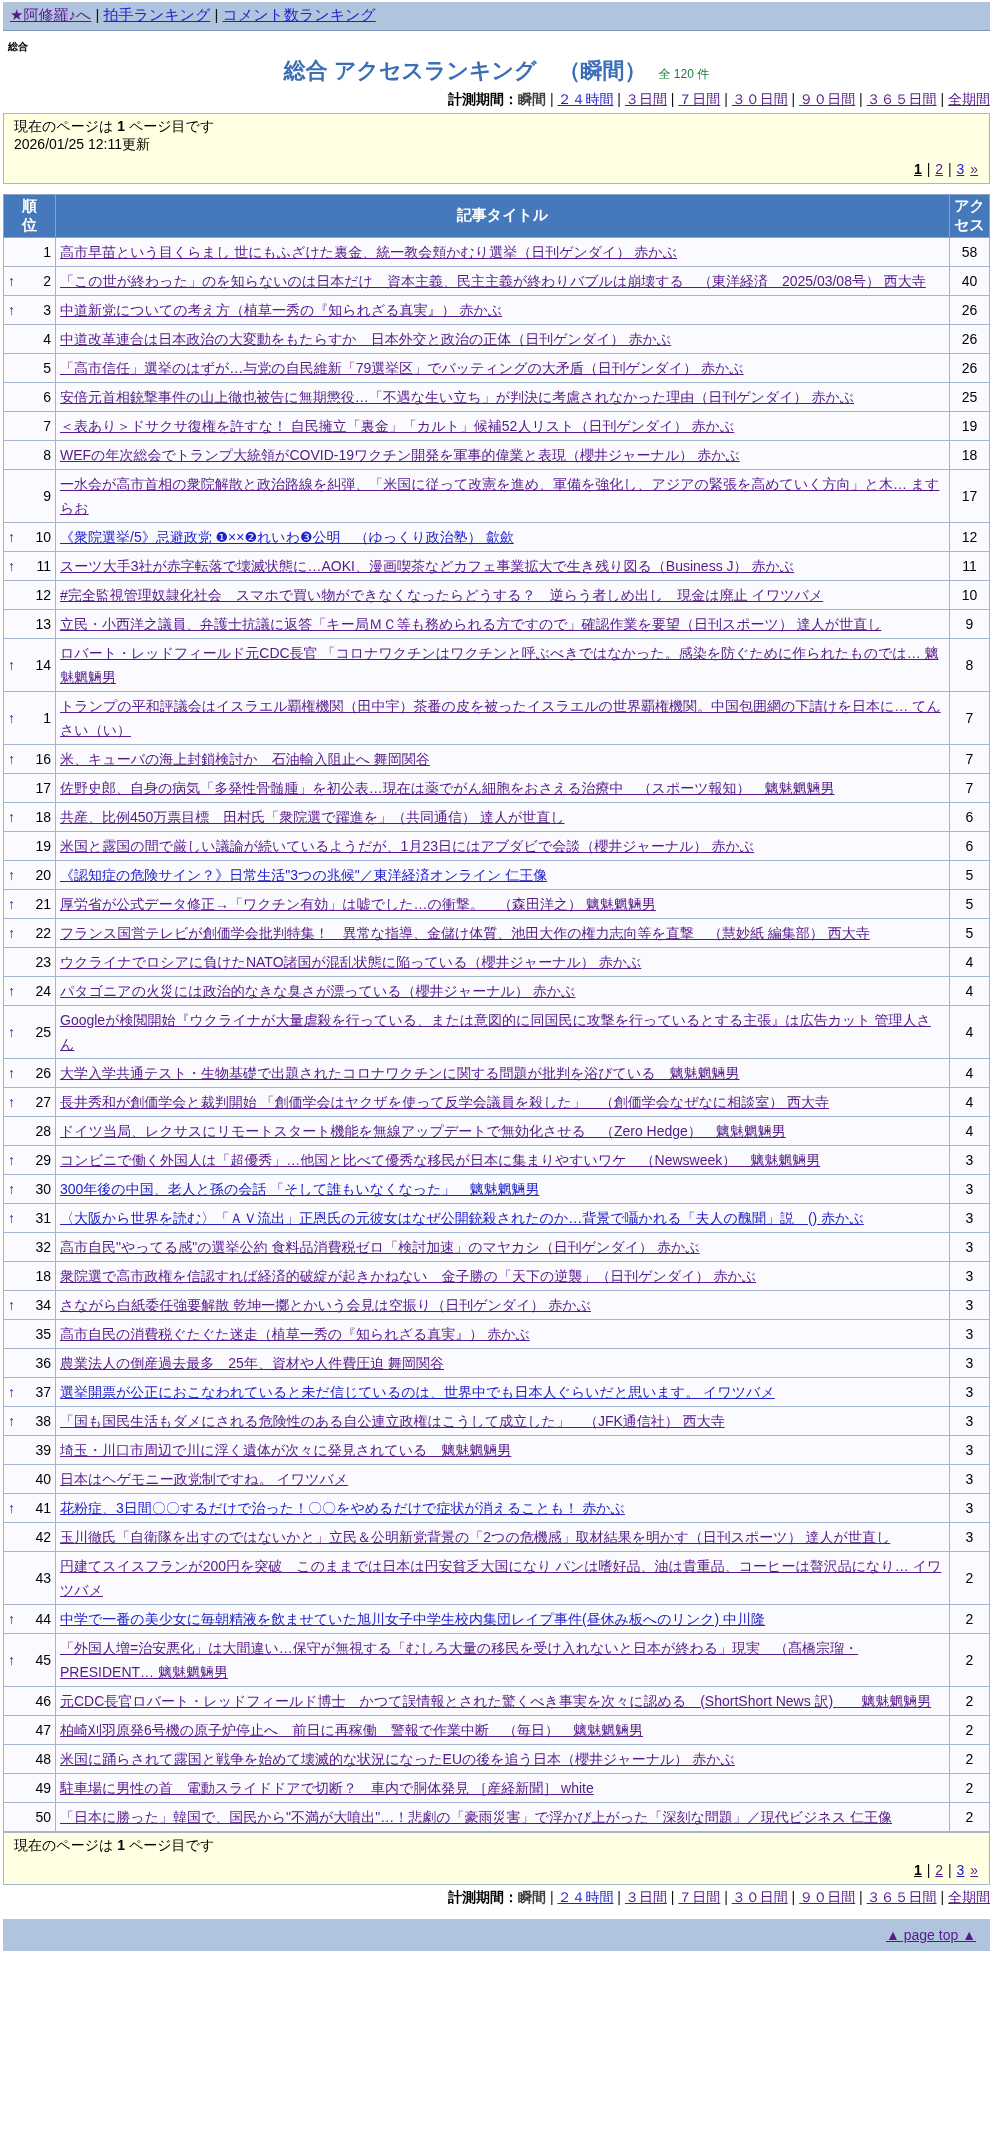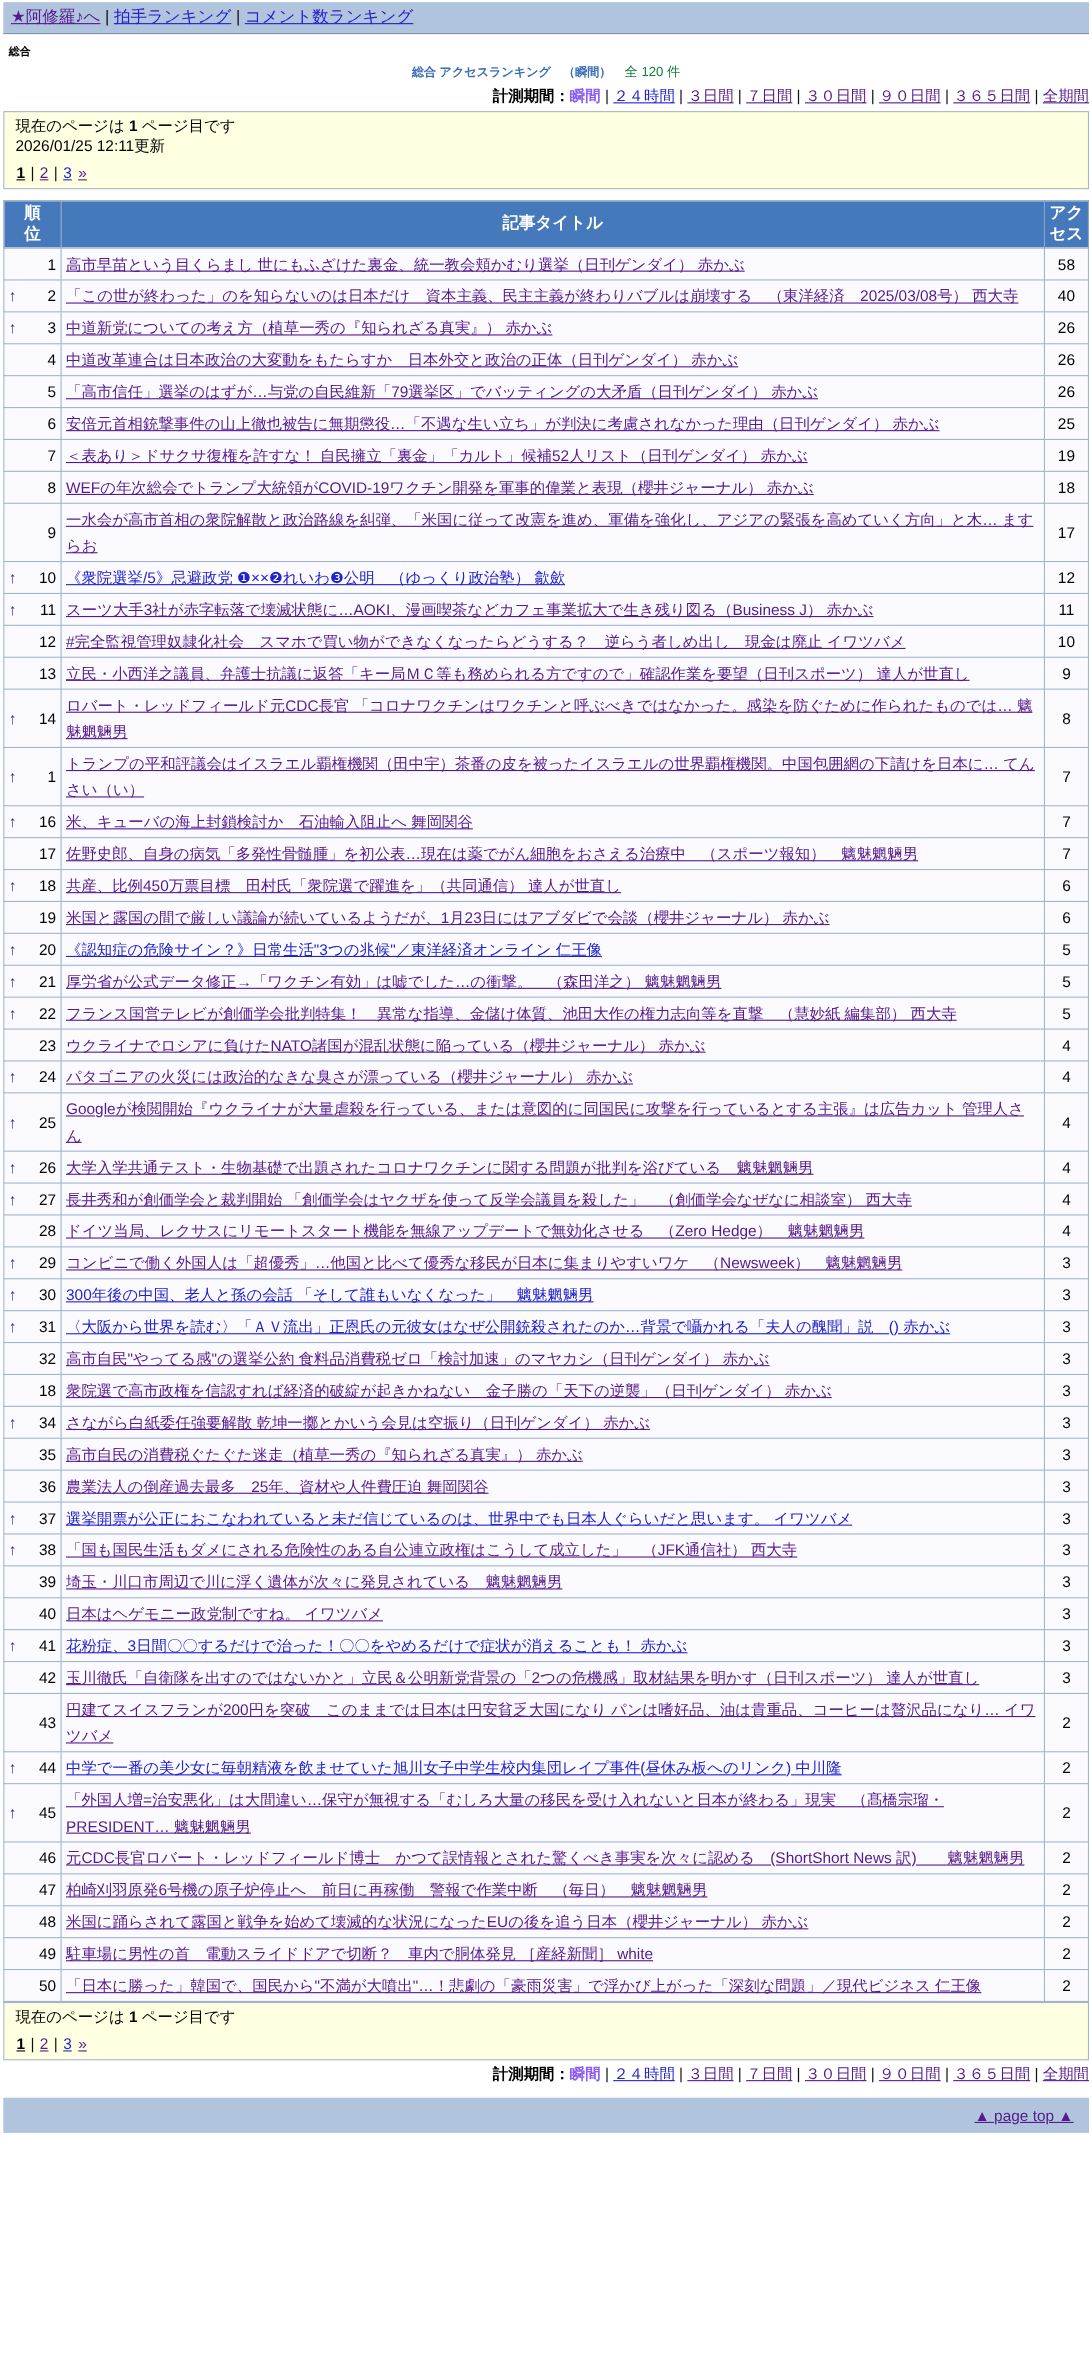--- a/index.html
+++ b/index.html
@@ -19,38 +19,38 @@
   .topbar{
     background:#b0c4de;
     border-bottom:1px solid #7f96b5;
     padding:4px 7px 5px 7px;
     font-size:15px;
   }
 
   .category{font-size:10px;font-weight:bold;margin:9px 0 2px 5px;}
 
   .titleline{text-align:center;margin:2px 0 5px 0;}
-  .ptitle{color:#3b6eb5;font-weight:bold;font-size:11px;}
+  .ptitle{color:#3b6eb5;font-weight:bold;font-size:22px;}
   .pcount{font-size:12px;color:#15803d;margin-left:8px;}
 
   .period{
     text-align:right;
     font-size:14px;
     margin:4px 0 4px 0;
   }
   .period .plabel{font-weight:bold;}
-  .period .cur{font-weight:bold;color:#8b5cf6;}
+  .period .cur{font-weight:bold;color:#404040;}
 
   .infobox{
     background:#ffffe1;
     border:1px solid #aab4c8;
     padding:4px 10px 6px 10px;
   }
   .iline{display:flex;justify-content:space-between;align-items:baseline;font-size:14px;flex-direction:column;}
-  .pager{margin-top:7px;font-size:14px;}
+  .pager{margin-top:7px;font-size:14px;text-align:right;}
   .pager a{margin:0 1px;}
 
   table.ranking{
     width:100%;
     border-collapse:collapse;
     table-layout:fixed;
     margin-top:10px;
   }
   col.c-rank{width:52px;}
   col.c-acc{width:40px;}

